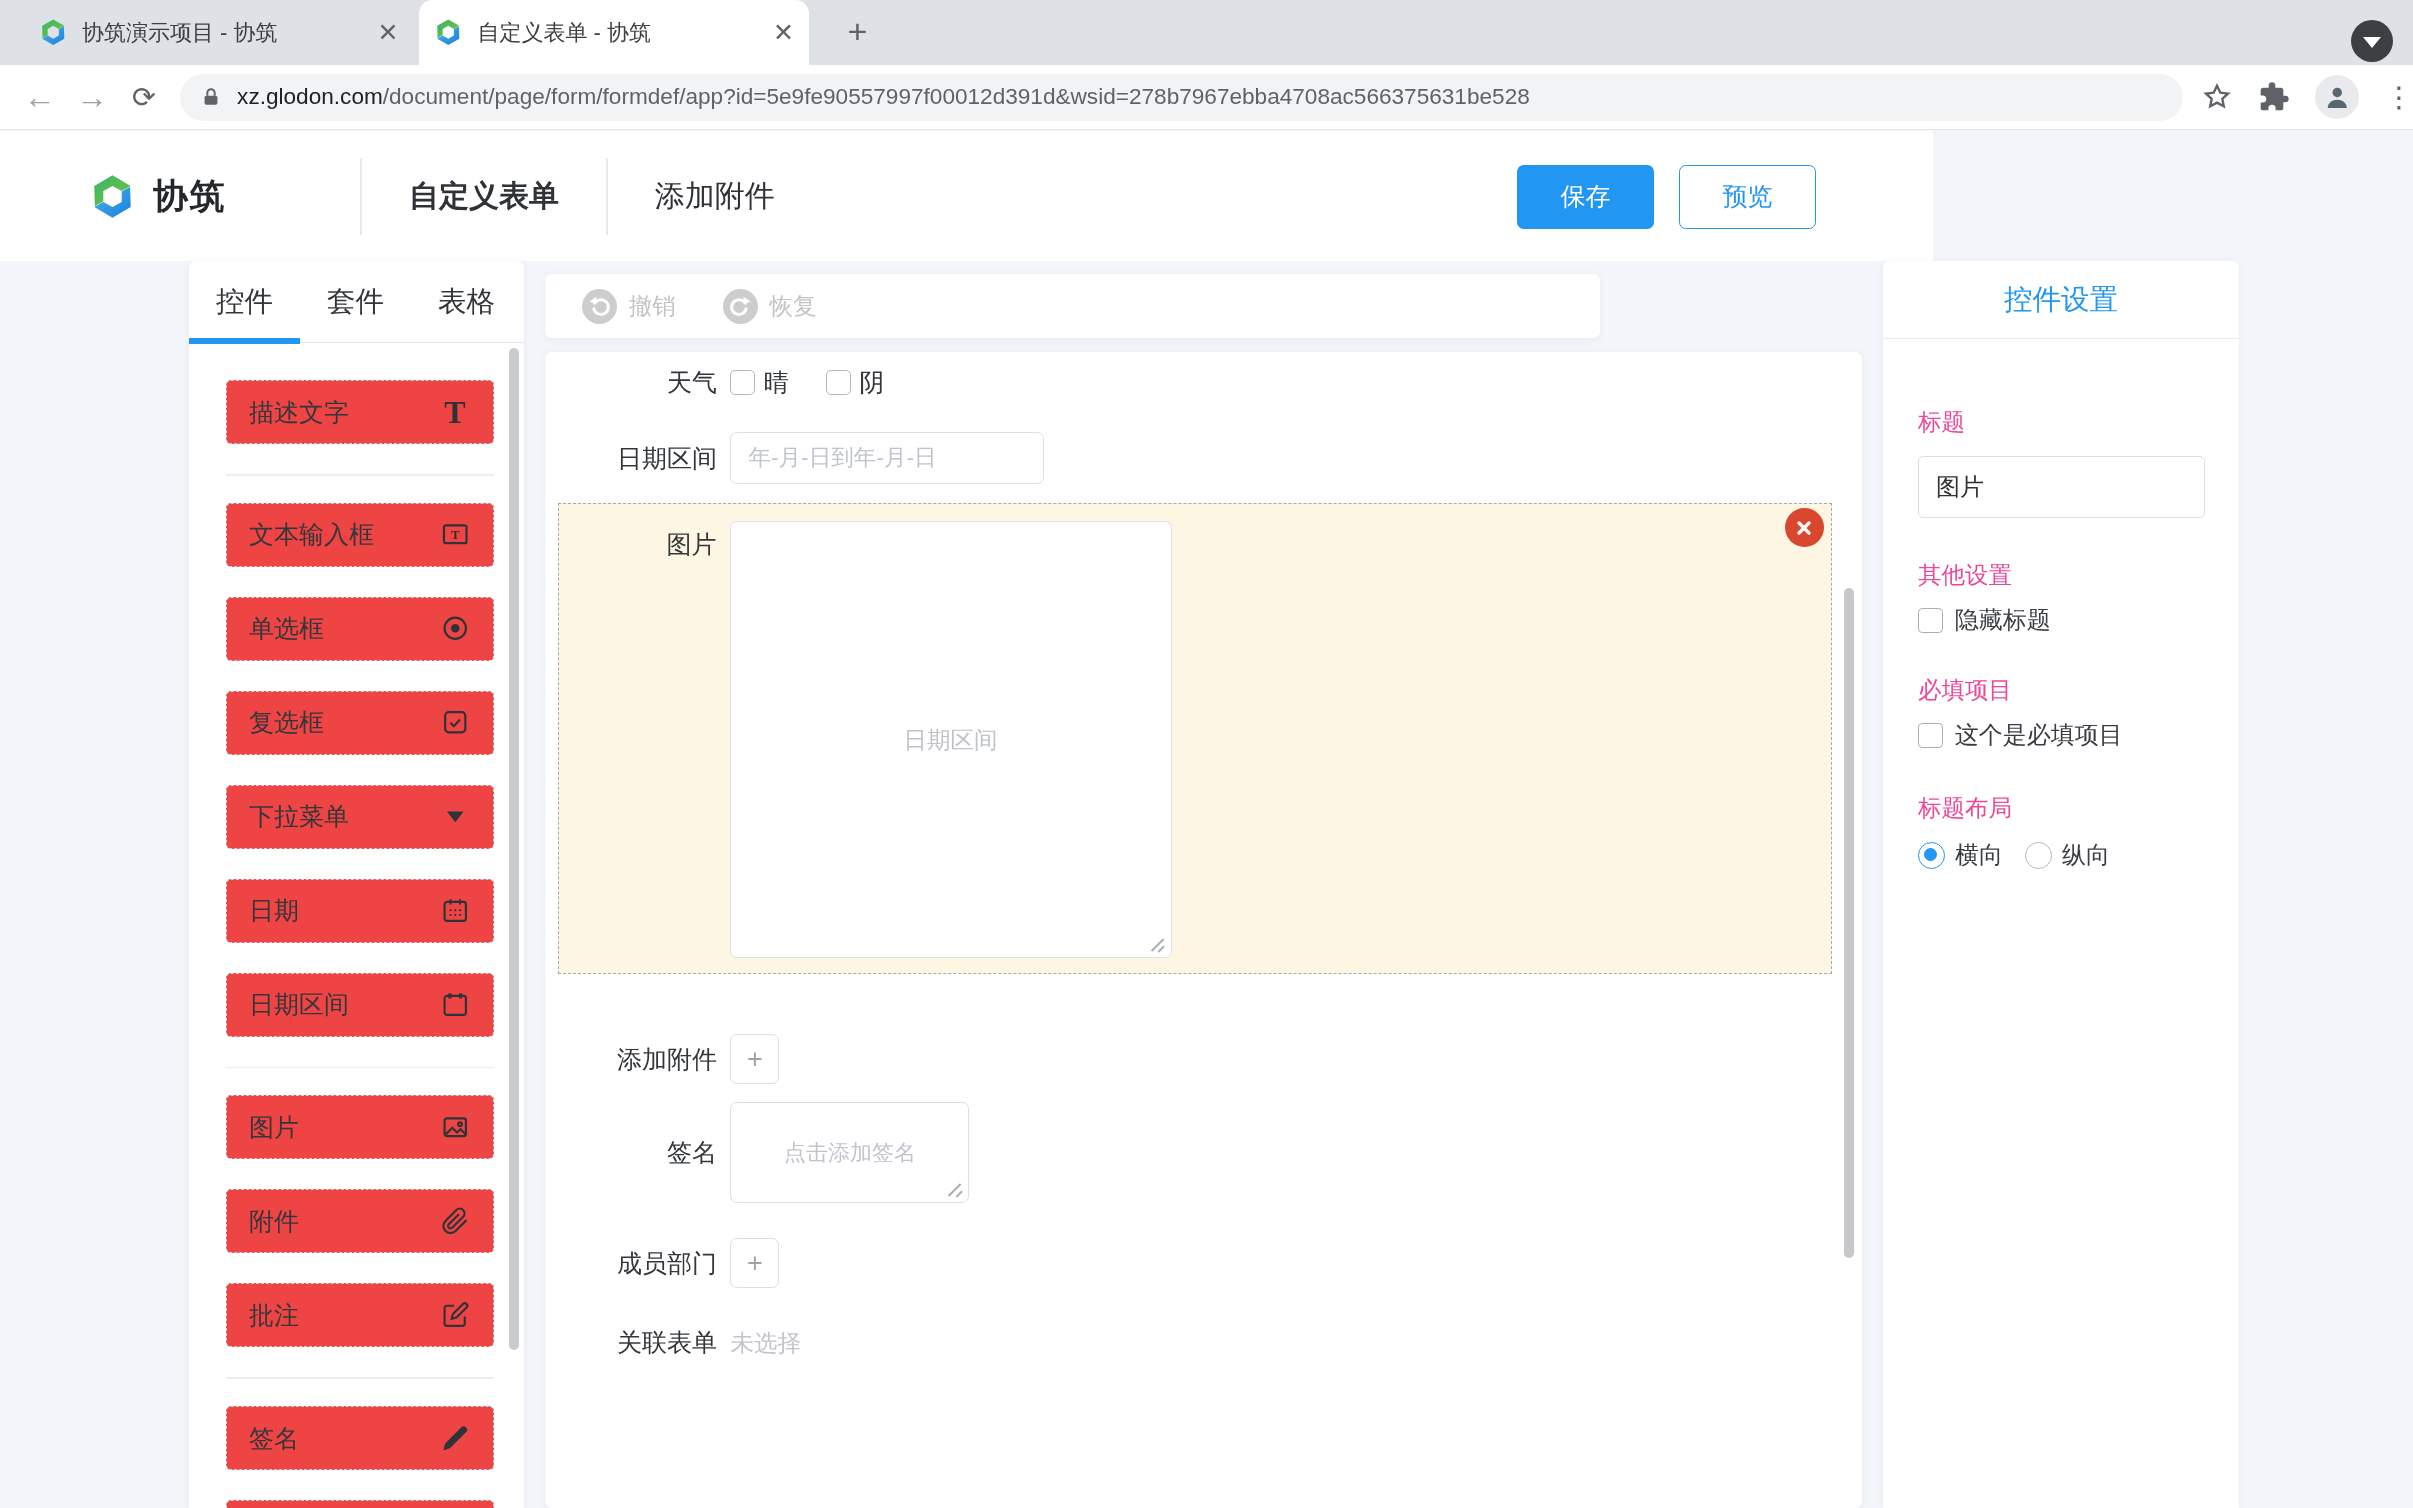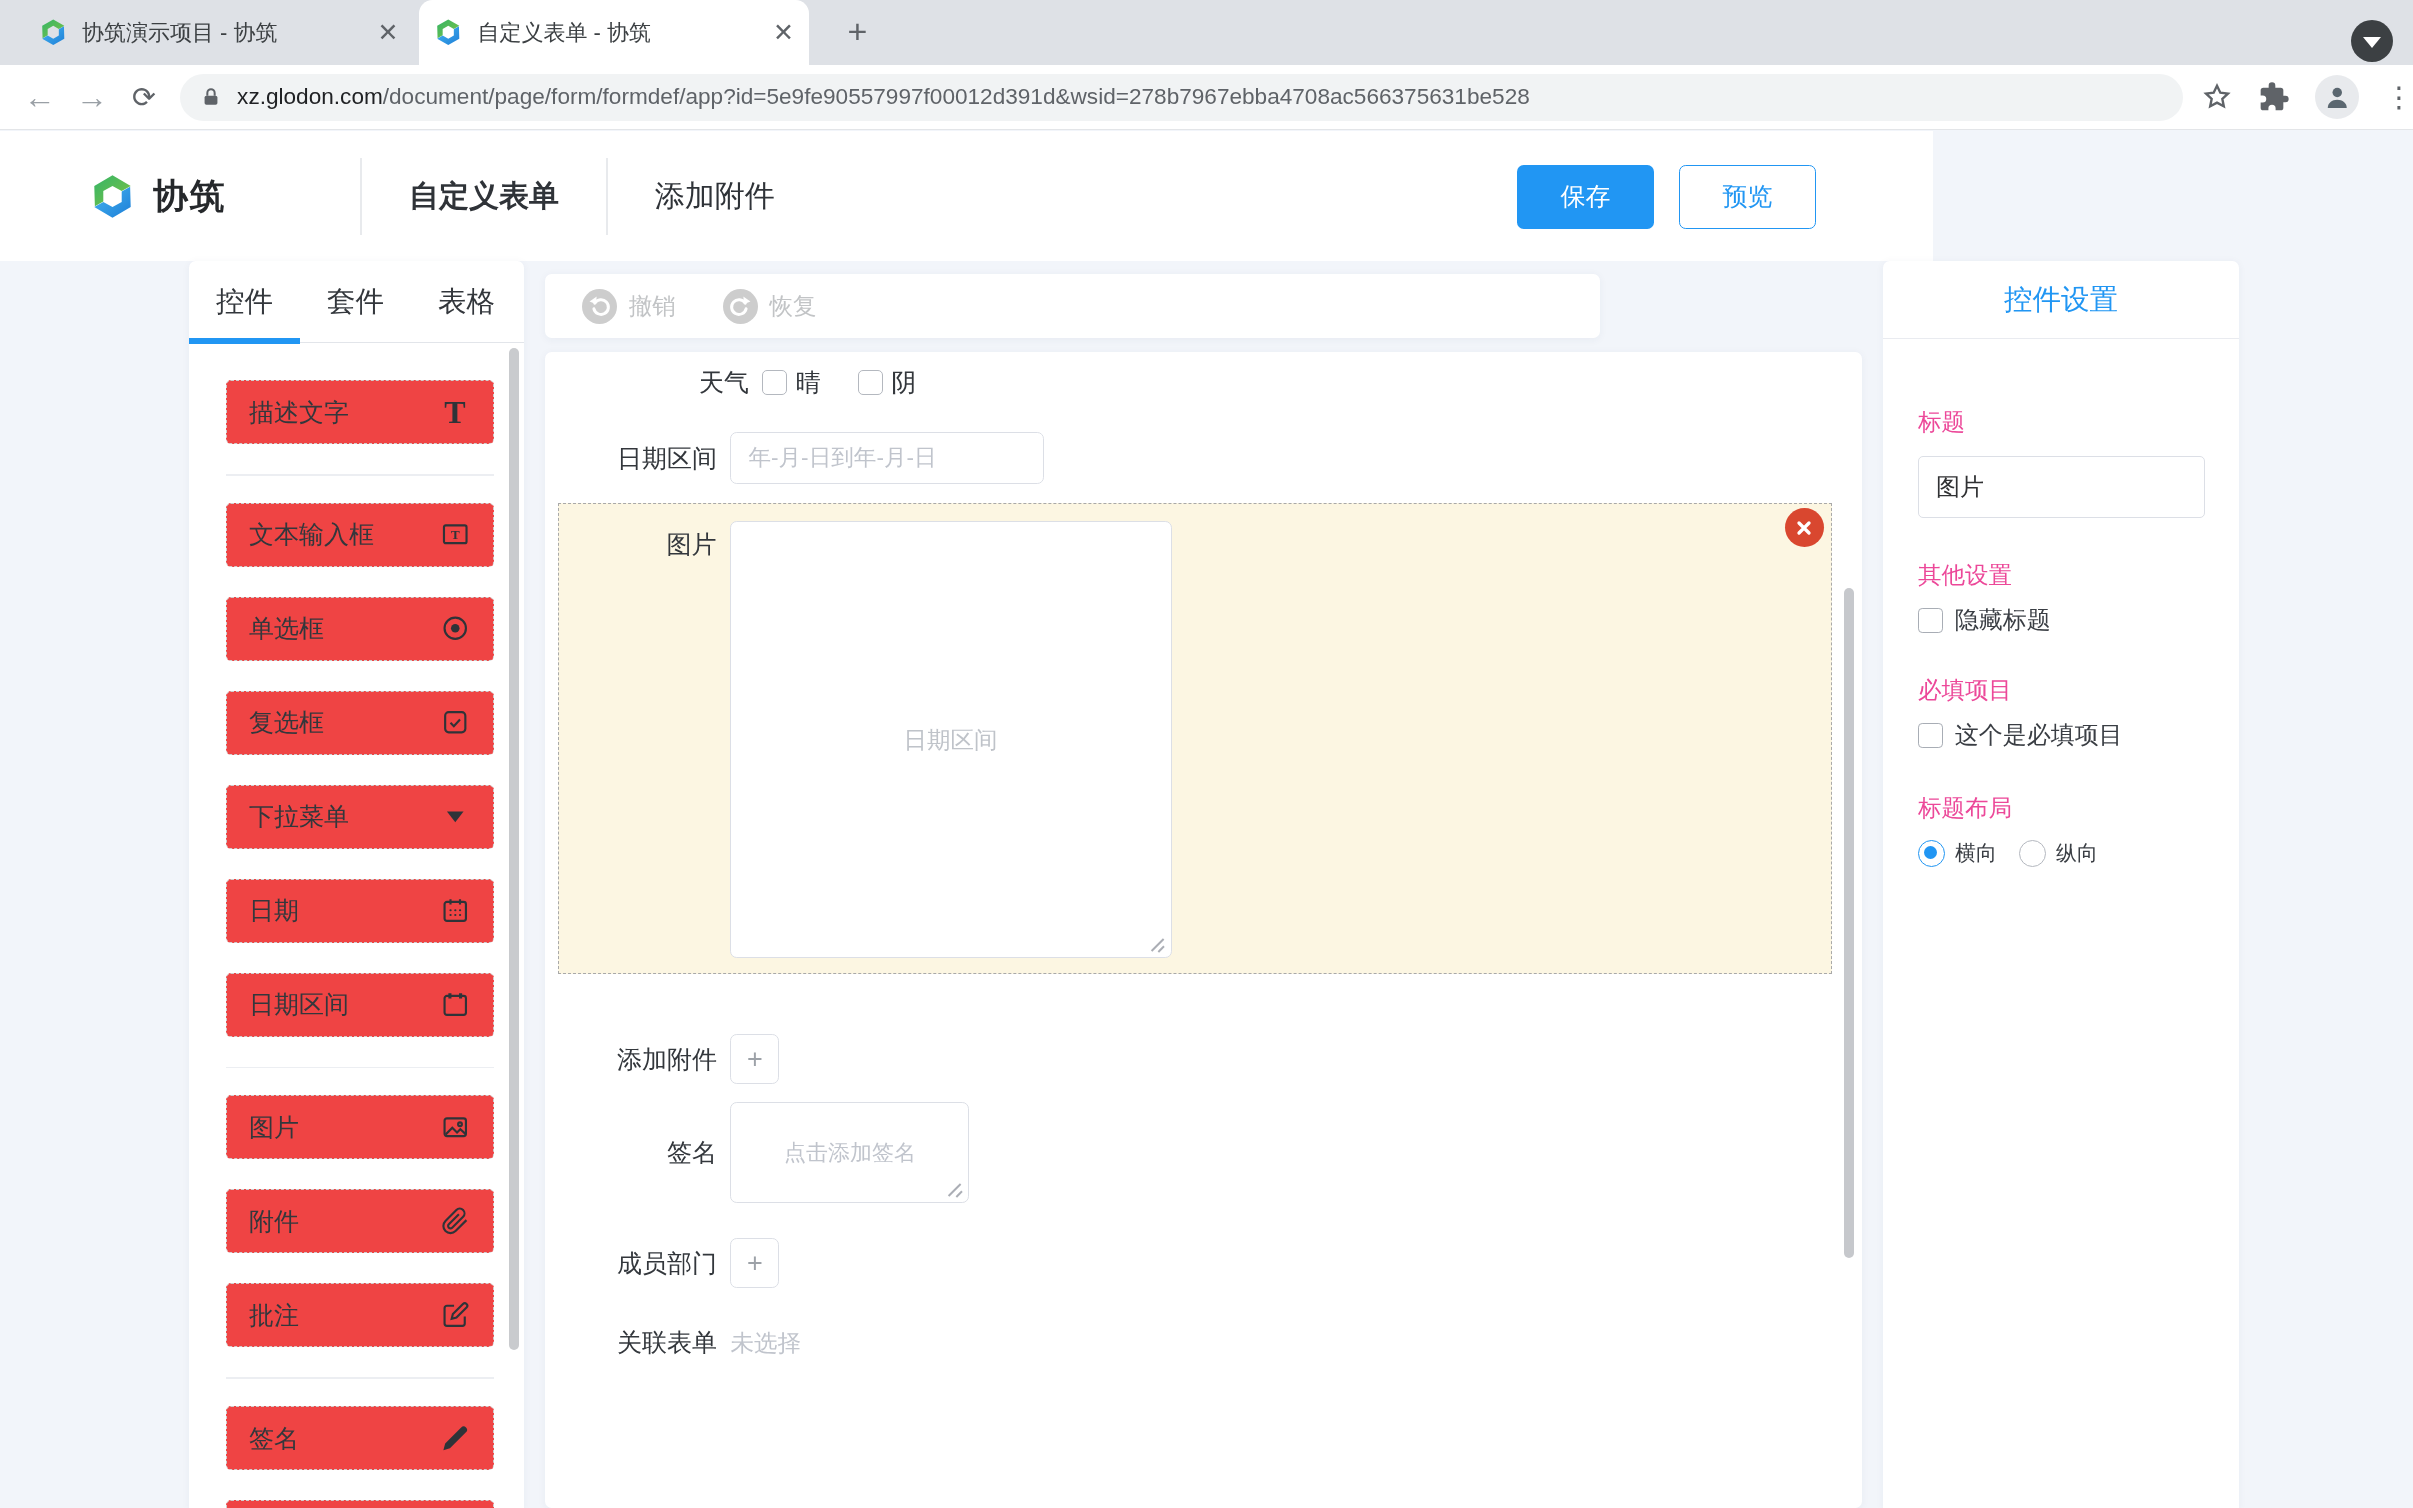--- a/index.html
+++ b/index.html
@@ -100,21 +100,21 @@
   .p-label { font-size:23.5px; color:#ec4899; }
   .p-sec { position:absolute; left:35px; right:34px; }
   .p-input { width:100%; height:62px; border:1.7px solid #DCDFE6; border-radius:5px; font-size:24px; color:#303133; padding:0 17px; font-family:inherit; }
   .chk-row { display:flex; align-items:center; margin-top:13.4px; }
   .chk-row .cbox { border-radius:4.2px; border-color:#A8ADB5; }
   .chk-row .cb-lab { font-size:24px; color:#3A3E44; margin-left:11.7px; }
   .radio-row { display:flex; align-items:center; margin-top:15px; }
   .radio { width:27px; height:27px; border-radius:50%; border:1.7px solid #B4B8BF; background:#fff; position:relative; cursor:pointer; }
   .radio.sel { border-color:#2196F3; }
   .radio.sel::after { content:""; position:absolute; left:5px; top:5px; width:13.4px; height:13.4px; border-radius:50%; background:#2196F3; }
-  .radio-lab { font-size:21px; color:#3A3E44; margin:0 22px 0 10px; }
+  .radio-lab { font-size:24px; color:#3A3E44; margin:0 22px 0 10px; }
 
   svg.ic { display:block; }
 </style>
 </head>
 <body>
 
 <svg width="0" height="0" style="position:absolute">
   <defs>
     <linearGradient id="gGreen" x1="0" y1="0" x2="1" y2="1">
       <stop offset="0" stop-color="#35B568"></stop>
@@ -345,21 +345,21 @@
             <path d="M14.6 16.2a8.4 8.4 0 1 1-1 6.4" fill="none" stroke="#fff" stroke-width="3.4" stroke-linecap="round"></path>
             <path d="M16.8 8.6l-1 8.6-7.2-3z" fill="#fff"></path>
           </g>
         </svg>
         <span class="t-label">恢复</span>
       </div>
     </div>
 
     <div class="form-card card">
 
-      <div class="f-row" style="top:6.7px; height:47px;padding-left:32px;">
+      <div class="f-row" style="top:6.7px; height:47px;">
         <span class="f-label">天气</span>
         <span class="f-ctl">
           <span class="cbox"></span>
           <span class="cb-lab">晴</span>
           <span class="cbox" style="margin-left:37px"></span>
           <span class="cb-lab">阴</span>
         </span>
       </div>
 
       <div class="f-row" style="top:80px; height:52px;">

